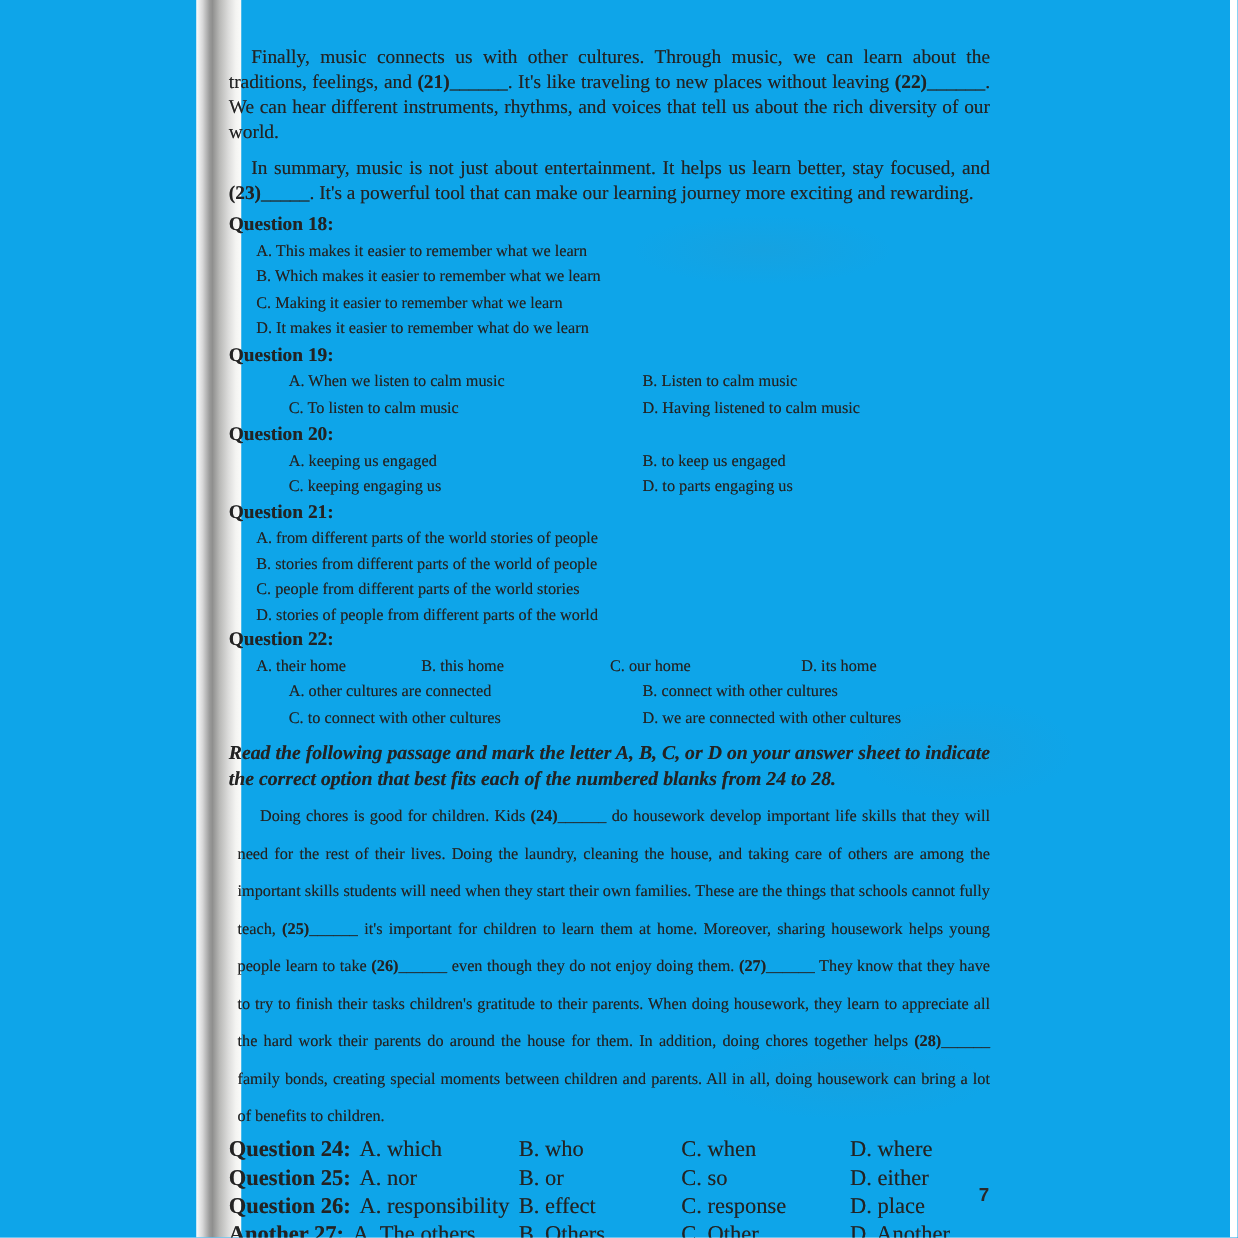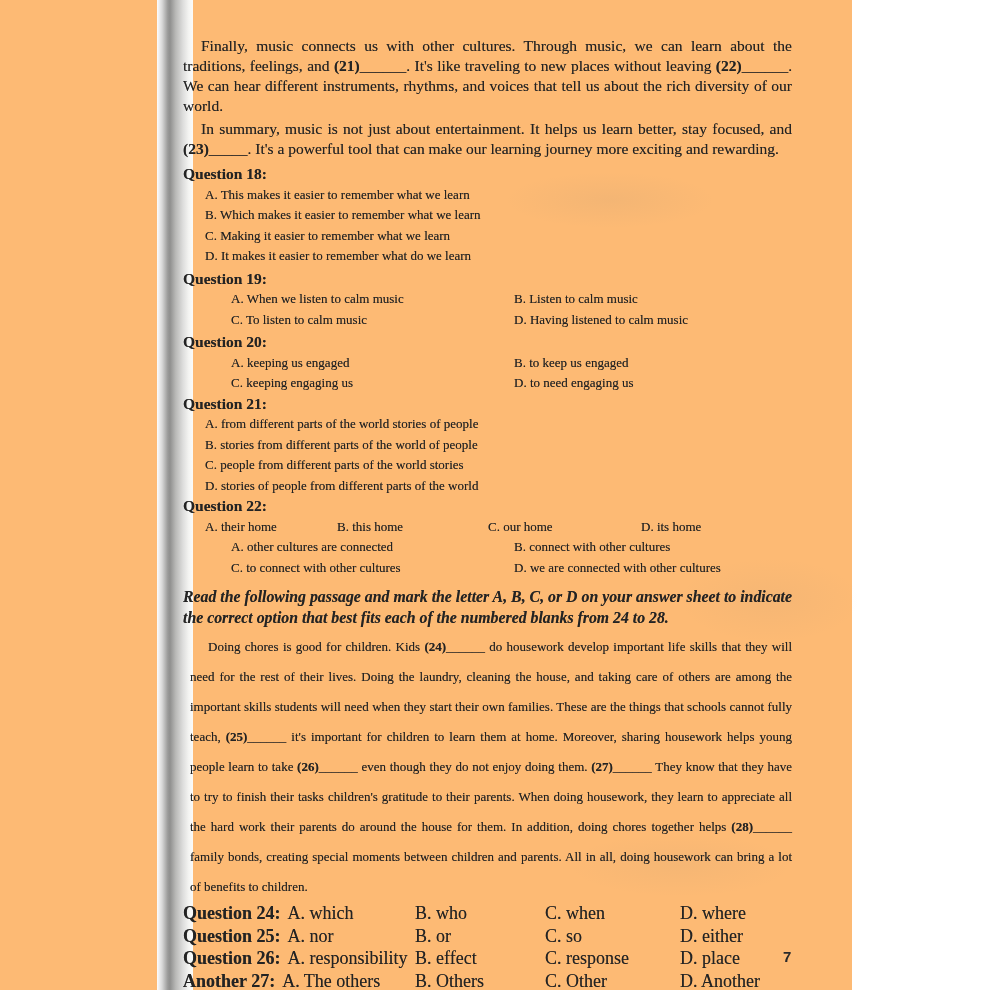--- a/index.html
+++ b/index.html
@@ -1,21 +1,21 @@
 <!DOCTYPE html>
 <html><head>
 <meta charset="utf-8">
 <style>
   html,body{margin:0;padding:0;}
   body{
     width:990px;height:990px;overflow:hidden;background:#ffffff;
     font-family:"Liberation Serif","DejaVu Serif",serif;
     color:#232323;
   }
-  .sheet{position:relative;width:852px;height:990px;background:#fdba74;}
+  .sheet{position:relative;width:984px;height:990px;background:#0ea5e9;}
   
   .gutter{
     position:absolute;left:157px;top:0;width:36px;height:990px;
     background:linear-gradient(to right,
       #fdfdfd 0%, #d8d8d8 14%, #9a9a99 30%, #8f8f8e 36%,
       #b9b9b7 52%, #dddddc 72%, #f4f4f2 88%, #fbfbf9 100%);
   }
   
   .bleed{
     position:absolute;left:400px;top:120px;width:560px;height:820px;
@@ -26,21 +26,21 @@
     pointer-events:none;
   }
   .content{
     position:absolute;left:183px;top:36px;width:609px;
     text-shadow:0 0 .4px rgba(40,40,40,.55);
   }
   .para{
     margin:0;font-size:15.5px;line-height:20px;
     text-align:justify;text-indent:18px;
   }
-  .para.second{margin-top:3px;}
+  .para.second{margin-top:9px;}
   .qblock{margin:0;}
   .qblock.mt{margin-top:5px;}
   .qblock.mt2{margin-top:2px;}
   .qheader{font-weight:bold;font-size:15.5px;line-height:20.5px;}
   .opt{padding-left:22px;font-size:13px;line-height:20.5px;}
   .optgrid2{display:grid;grid-template-columns:283px auto;padding-left:22px;}
   .optgrid2 .opt{padding-left:0;margin-left:26px;}
   .optgrid4{display:grid;grid-template-columns:132px 151px 153px auto;padding-left:22px;}
   .optgrid4 .opt{padding-left:0;}
   .instruction{
@@ -93,21 +93,21 @@
         <div class="opt">D. Having listened to calm music</div>
       </div>
     </div>
 
     <div class="qblock mt2">
       <div class="qheader">Question 20:</div>
       <div class="optgrid2">
         <div class="opt">A. keeping us engaged</div>
         <div class="opt">B. to keep us engaged</div>
         <div class="opt">C. keeping engaging us</div>
-        <div class="opt">D. to need engaging us</div>
+        <div class="opt">D. to parts engaging us</div>
       </div>
     </div>
 
     <div class="qblock">
       <div class="qheader">Question 21:</div>
       <div class="opt">A. from different parts of the world stories of people</div>
       <div class="opt">B. stories from different parts of the world of people</div>
       <div class="opt">C. people from different parts of the world stories</div>
       <div class="opt">D. stories of people from different parts of the world</div>
     </div>

